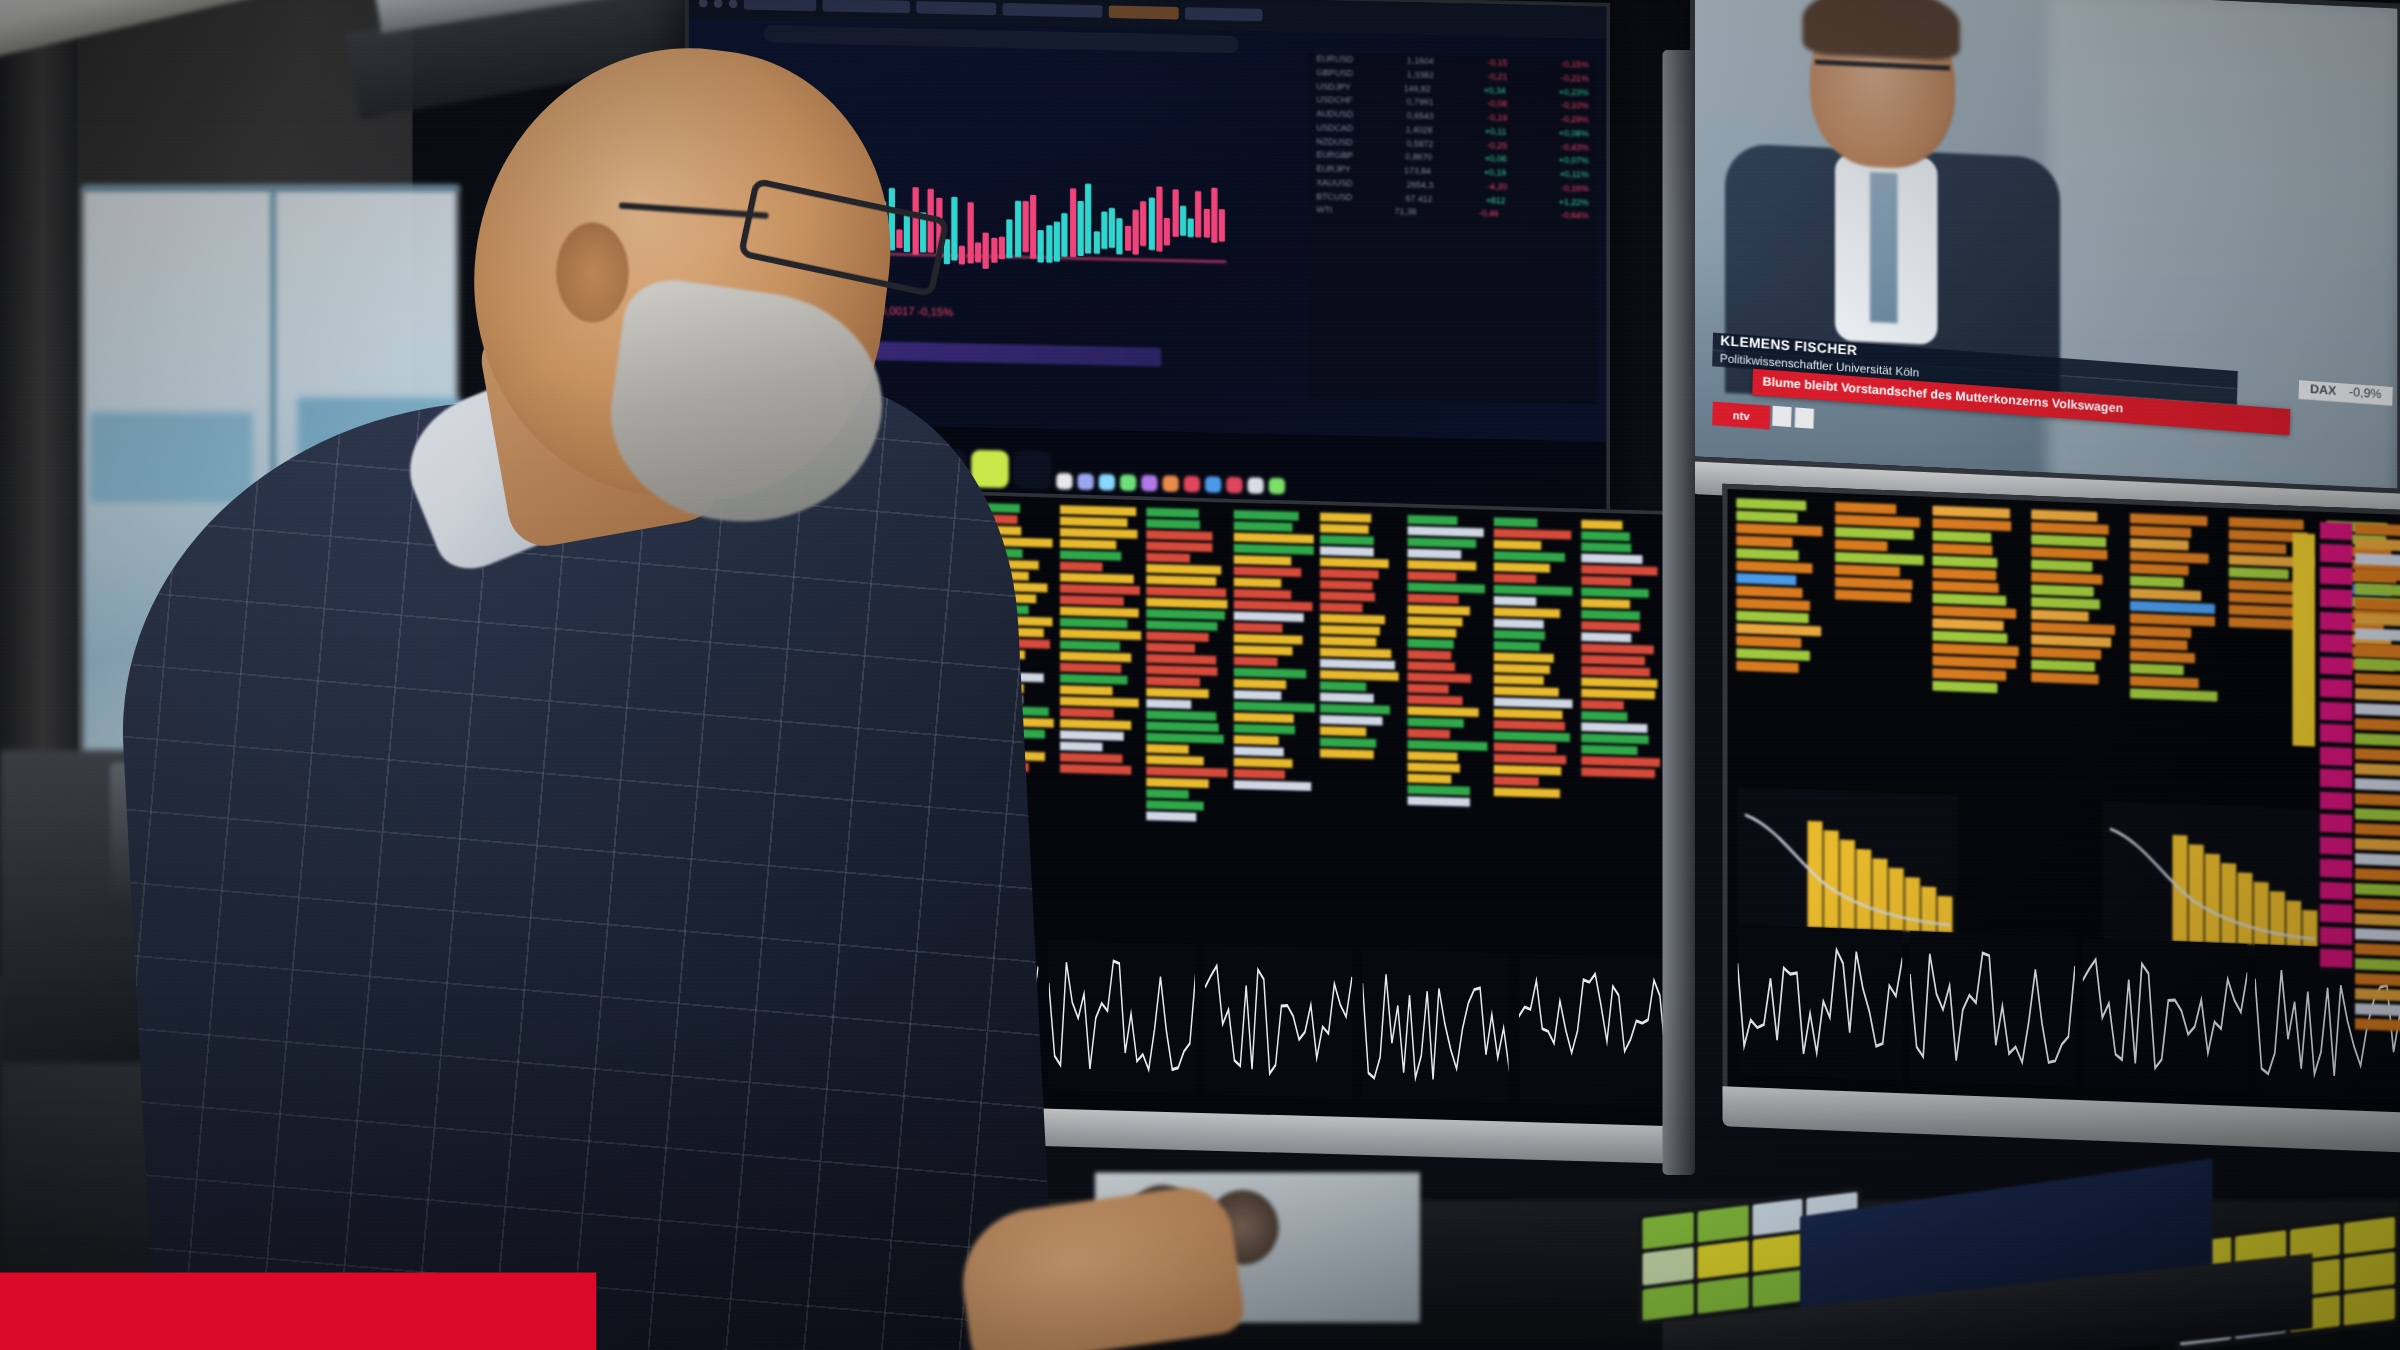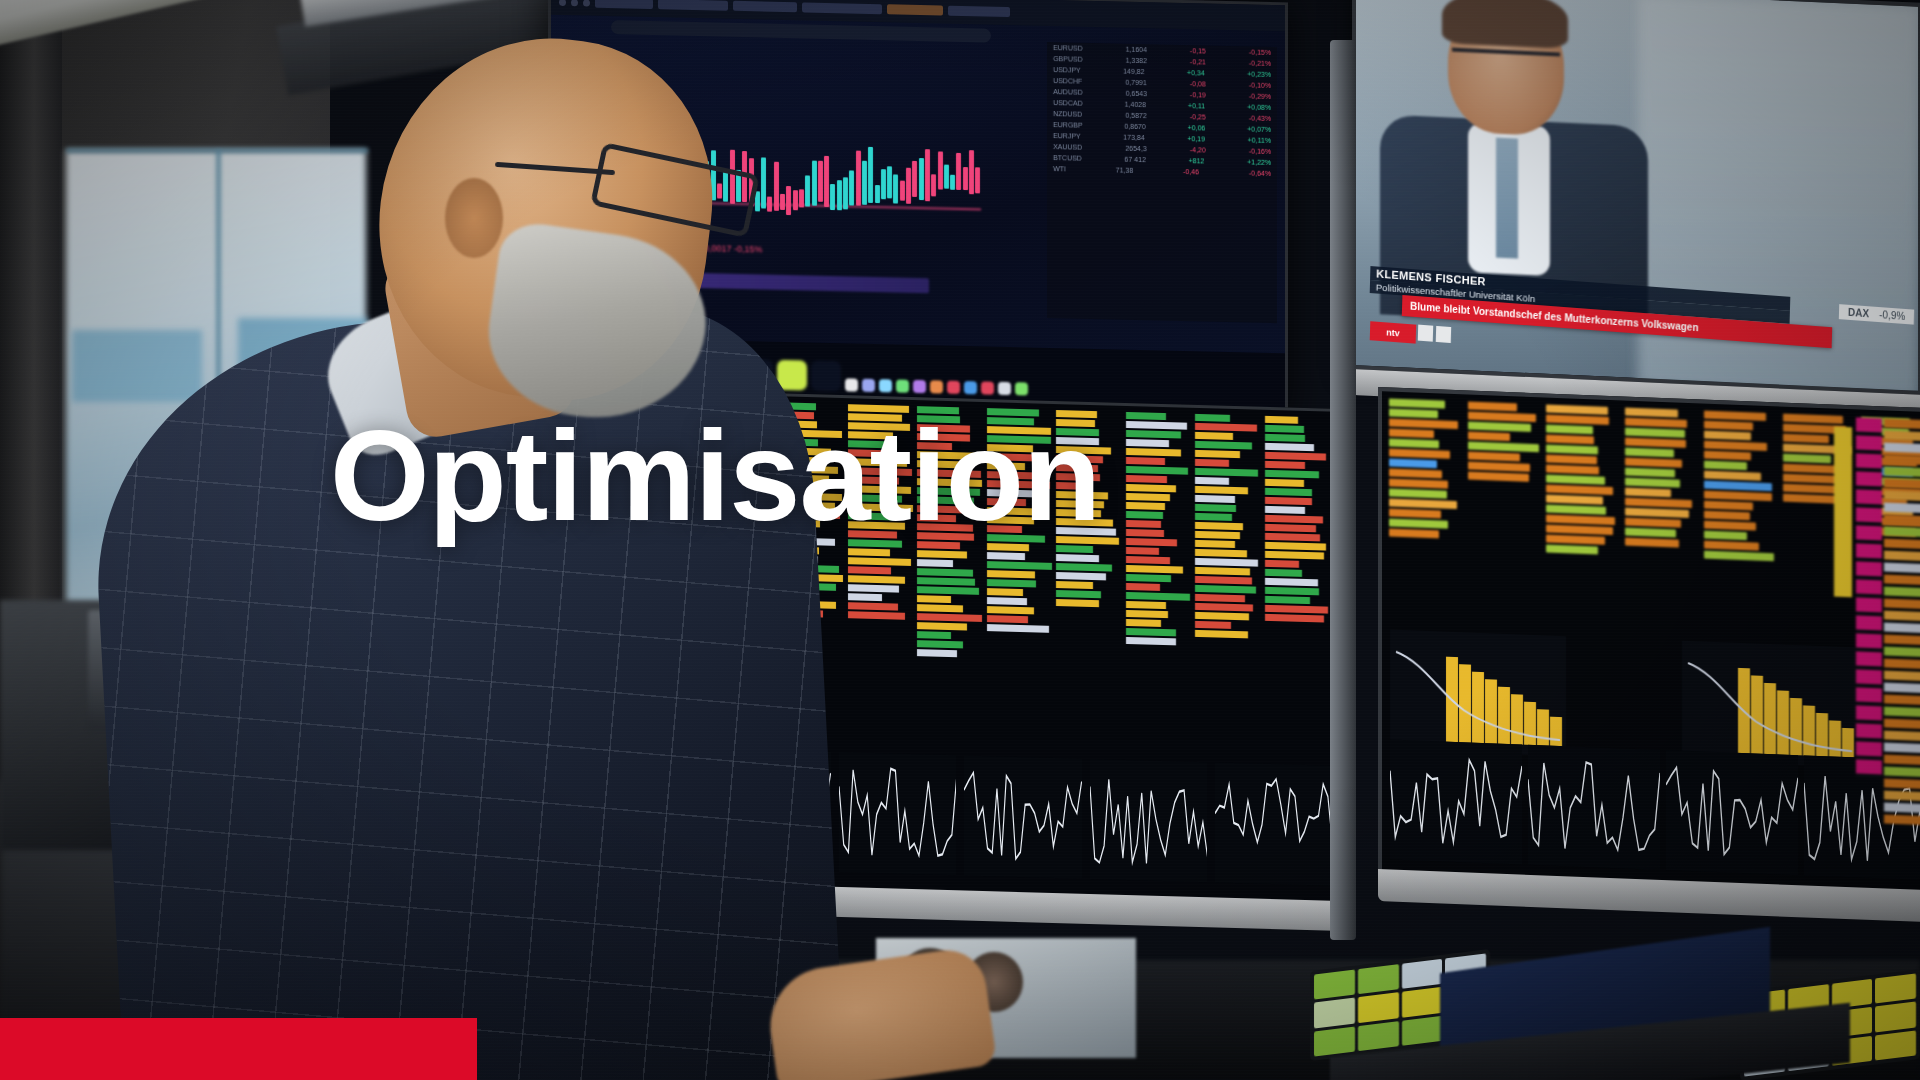--- a/index.html
+++ b/index.html
@@ -967,16 +967,15 @@
       <div class="beard"></div>
       <div class="glasses-temple"></div>
       <div class="glasses-frame"></div>
     </div>
     <div class="hand"></div>
 
     <div class="photo-grain"></div>
     <div class="vignette"></div>
   </div>
 
-  <div class="headline">Optimisation</div>
   <div class="accent-bar" id="accent-bar" style="background: rgb(220, 10, 40);"></div>
 
 </div>
 
 </body></html>

